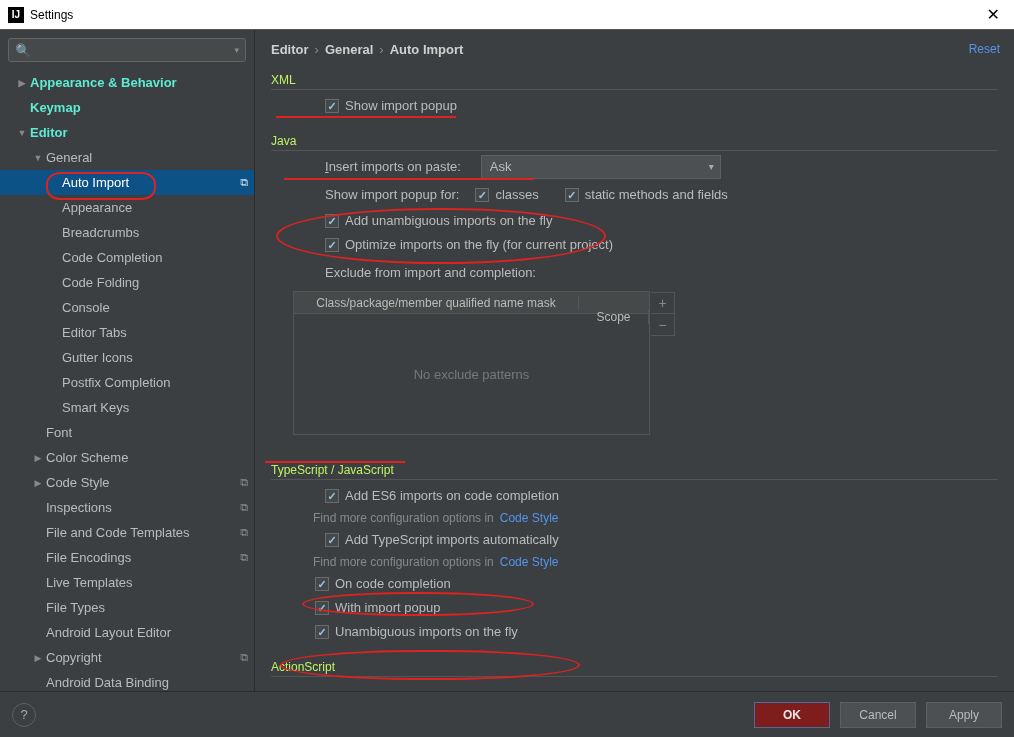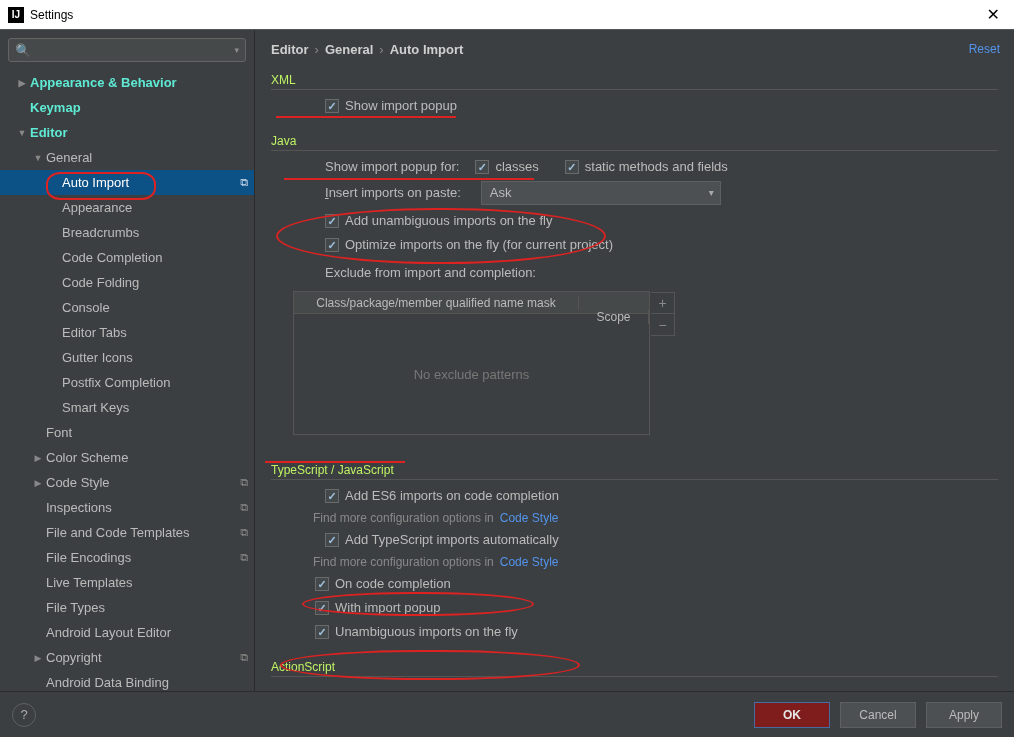--- a/index.html
+++ b/index.html
@@ -433,35 +433,35 @@
       <div class="section-header">XML</div>
       <div class="section-body">
         <div class="row">
           <span class="checkbox checked"></span>
           <span class="lbl">Show import popup</span>
         </div>
       </div>
 
       <div class="section-header">Java</div>
       <div class="section-body">
-        <div class="row" style="margin-bottom:2px;">
-          <span class="lbl">Show import popup for:</span>
-          <span style="width:4px"></span>
-          <span class="checkbox checked"></span>
-          <span class="lbl">classes</span>
-          <span style="width:14px"></span>
-          <span class="checkbox checked"></span>
-          <span class="lbl">static methods and fields</span>
-        </div>
         <div class="row" style="margin-bottom:4px;">
           <span class="lbl underline-first">Insert imports on paste:</span>
           <span style="width:8px"></span>
           <span class="select">
             <span>Ask</span>
           </span>
+        </div>
+        <div class="row" style="margin-bottom:2px;">
+          <span class="lbl">Show import popup for:</span>
+          <span style="width:4px"></span>
+          <span class="checkbox checked"></span>
+          <span class="lbl">classes</span>
+          <span style="width:14px"></span>
+          <span class="checkbox checked"></span>
+          <span class="lbl">static methods and fields</span>
         </div>
         <div class="row">
           <span class="checkbox checked"></span>
           <span class="lbl">Add unambiguous imports on the fly</span>
         </div>
         <div class="row">
           <span class="checkbox checked"></span>
           <span class="lbl">Optimize imports on the fly (for current project)</span>
         </div>
         <div class="row" style="margin-top:4px;">

